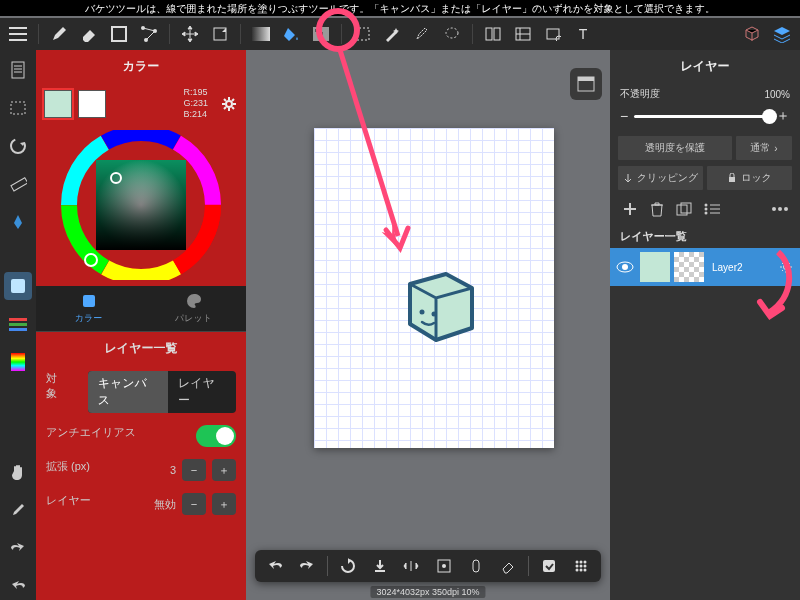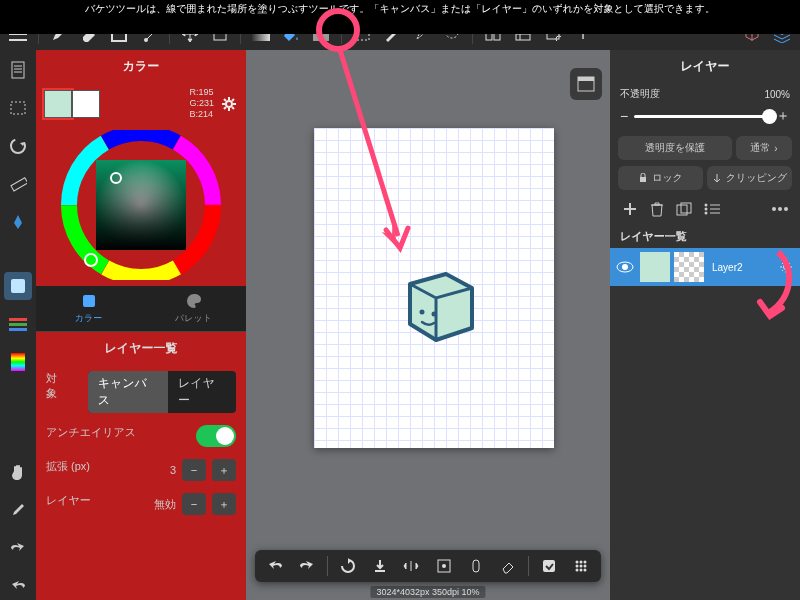--- a/index.html
+++ b/index.html
@@ -1,31 +1,31 @@
 <!DOCTYPE html>
 <html><head>
 <meta charset="utf-8">
 <style>
 *{margin:0;padding:0;box-sizing:border-box;font-family:sans-serif;-webkit-user-select:none;user-select:none}
 html,body{width:800px;height:600px;overflow:hidden}
 body{background:#6f7175;color:#ddd;font-size:11px}
-.tooltip{position:absolute;top:0;left:0;right:0;height:34px;background:#000;color:#fff;text-align:center;font-size:10px;line-height:18px;z-index:5}
+.tooltip{position:absolute;top:0;left:0;right:0;height:16px;background:#000;color:#fff;text-align:center;font-size:10px;line-height:18px;z-index:5}
 .topbar{position:absolute;top:18px;left:0;right:0;height:32px;background:#2a2a2a;display:flex;align-items:center;padding:0 4px;gap:2px}
 .topbar .tbtn{width:28px;height:28px;display:flex;align-items:center;justify-content:center;color:#ddd;position:relative}
 .topbar .sep{width:1px;height:20px;background:#444;margin:0 4px}
 .topbar .right{margin-left:auto;display:flex;gap:2px}
 .circle-annot{position:absolute;top:8px;left:316px;width:44px;height:44px;border:6px solid #ff4878;border-radius:50%;z-index:6}
 .arrow-annot{position:absolute;top:48px;left:336px;z-index:6}
 .leftrail{position:absolute;top:50px;left:0;width:36px;bottom:0;background:#2a2a2a;display:flex;flex-direction:column;align-items:center;padding-top:6px;gap:10px}
 .leftrail .rbtn{width:28px;height:28px;display:flex;align-items:center;justify-content:center;color:#ccc}
 .leftrail .sel{background:#3a5b78;border-radius:4px}
 .leftrail .spacer{flex:1}
 .colorpanel{position:absolute;top:50px;left:36px;width:210px;bottom:0;background:#b91c1c;display:flex;flex-direction:column}
 .panel-title{text-align:center;font-size:12px;padding:8px 0;color:#eee;font-weight:bold}
-.swatch-row{display:flex;align-items:center;padding:4px 8px;}
+.swatch-row{display:flex;align-items:center;padding:4px 8px;gap:6px}
 .swatch{width:28px;height:28px;border:1px solid #555}
 .swatch.fg{background:#c3e7d6;outline:2px solid #e33}
 .swatch.bg{background:#fff}
 .rgb{font-size:9px;line-height:11px;margin-left:auto;margin-right:6px;color:#ddd}
 .gear{color:#eee}
 .wheel-wrap{display:flex;justify-content:center;padding:6px 0}
 .tabrow{display:flex;background:#222}
 .tab{flex:1;text-align:center;padding:6px 0;font-size:9px;color:#888}
 .tab.active{color:#4fa8ff}
 .tab .ticon{display:block;margin:0 auto 2px;width:18px;height:18px}
@@ -47,21 +47,21 @@
 .bottombar .bbtn{width:28px;height:28px;display:flex;align-items:center;justify-content:center;color:#ddd}
 .bottombar .vsep{width:1px;height:20px;background:#555;margin:0 2px}
 .status{position:absolute;bottom:2px;left:50%;transform:translateX(-50%);font-size:9px;color:#ddd;background:rgba(0,0,0,.3);padding:1px 6px;border-radius:2px}
 .layerpanel{position:absolute;top:50px;right:0;width:190px;bottom:0;background:#333}
 .opacity-row{display:flex;align-items:center;padding:4px 10px;font-size:10px;gap:18px}
 .opacity-row .val{margin-left:auto}
 .slider-row{display:flex;align-items:center;padding:2px 10px 8px;gap:6px}
 .slider-track{flex:1;height:3px;background:#fff;border-radius:2px;position:relative}
 .slider-thumb{position:absolute;right:-7px;top:-6px;width:15px;height:15px;background:#fff;border-radius:50%}
 .btnrow{display:flex;gap:4px;padding:3px 8px}
-.pbtn{flex:1;background:#444;border-radius:6px;text-align:left;padding:5px 0;font-size:10px;color:#ccc;display:flex;align-items:center;justify-content:center;gap:4px}
+.pbtn{flex:1;background:#444;border-radius:1px;text-align:left;padding:5px 0;font-size:10px;color:#ccc;display:flex;align-items:center;justify-content:center;gap:4px}
 .iconrow{display:flex;gap:12px;padding:8px 12px;color:#ccc;align-items:center}
 .layerlist-title{font-size:11px;font-weight:bold;padding:4px 10px}
 .layer-item{display:flex;align-items:center;padding:4px 6px;gap:4px;position:relative}
 .layer-item.sel{background:#3a8fd8}
 .eye{width:20px;color:#ddd}
 .thumb{width:30px;height:30px;background:repeating-conic-gradient(#ccc 0 25%,#fff 0 50%) 0 0/10px 10px}
 .thumb.fill{background:#c3e7d6}
 .thumb.cube-th{background:#fff;display:flex;align-items:center;justify-content:center}
 .lname{font-size:10px;margin-left:4px}
 .lgear{margin-left:auto;color:#ddd}
@@ -469,30 +469,30 @@
   <div class="btnrow">
     <div class="pbtn">透明度を保護</div>
     <div class="pbtn" style="flex:0 0 56px">
         <span>通常</span> 
         <span>›</span>
       </div>
   </div>
   <div class="btnrow">
     <div class="pbtn">
         <svg width="10" height="10">
+          <path d="M5 1v8M2 6l3 3 3-3" stroke="#ccc" fill="none"></path>
+        </svg>
+        <span>クリッピング</span>
+      </div>
+    <div class="pbtn">
+        <svg width="10" height="10">
           <rect x="2" y="4" width="6" height="5" fill="#ccc"></rect>
           <path d="M3 4V2a2 2 0 014 0v2" stroke="#ccc" fill="none"></path>
         </svg>
         <span>ロック</span>
-      </div>
-    <div class="pbtn">
-        <svg width="10" height="10">
-          <path d="M5 1v8M2 6l3 3 3-3" stroke="#ccc" fill="none"></path>
-        </svg>
-        <span>クリッピング</span>
       </div>
   </div>
   <div class="iconrow">
     <div>
         <svg width="16" height="16">
           <path d="M8 2v12M2 8h12" stroke="#ccc" stroke-width="2"></path>
         </svg>
       </div>
     <div>
         <svg width="14" height="16">

